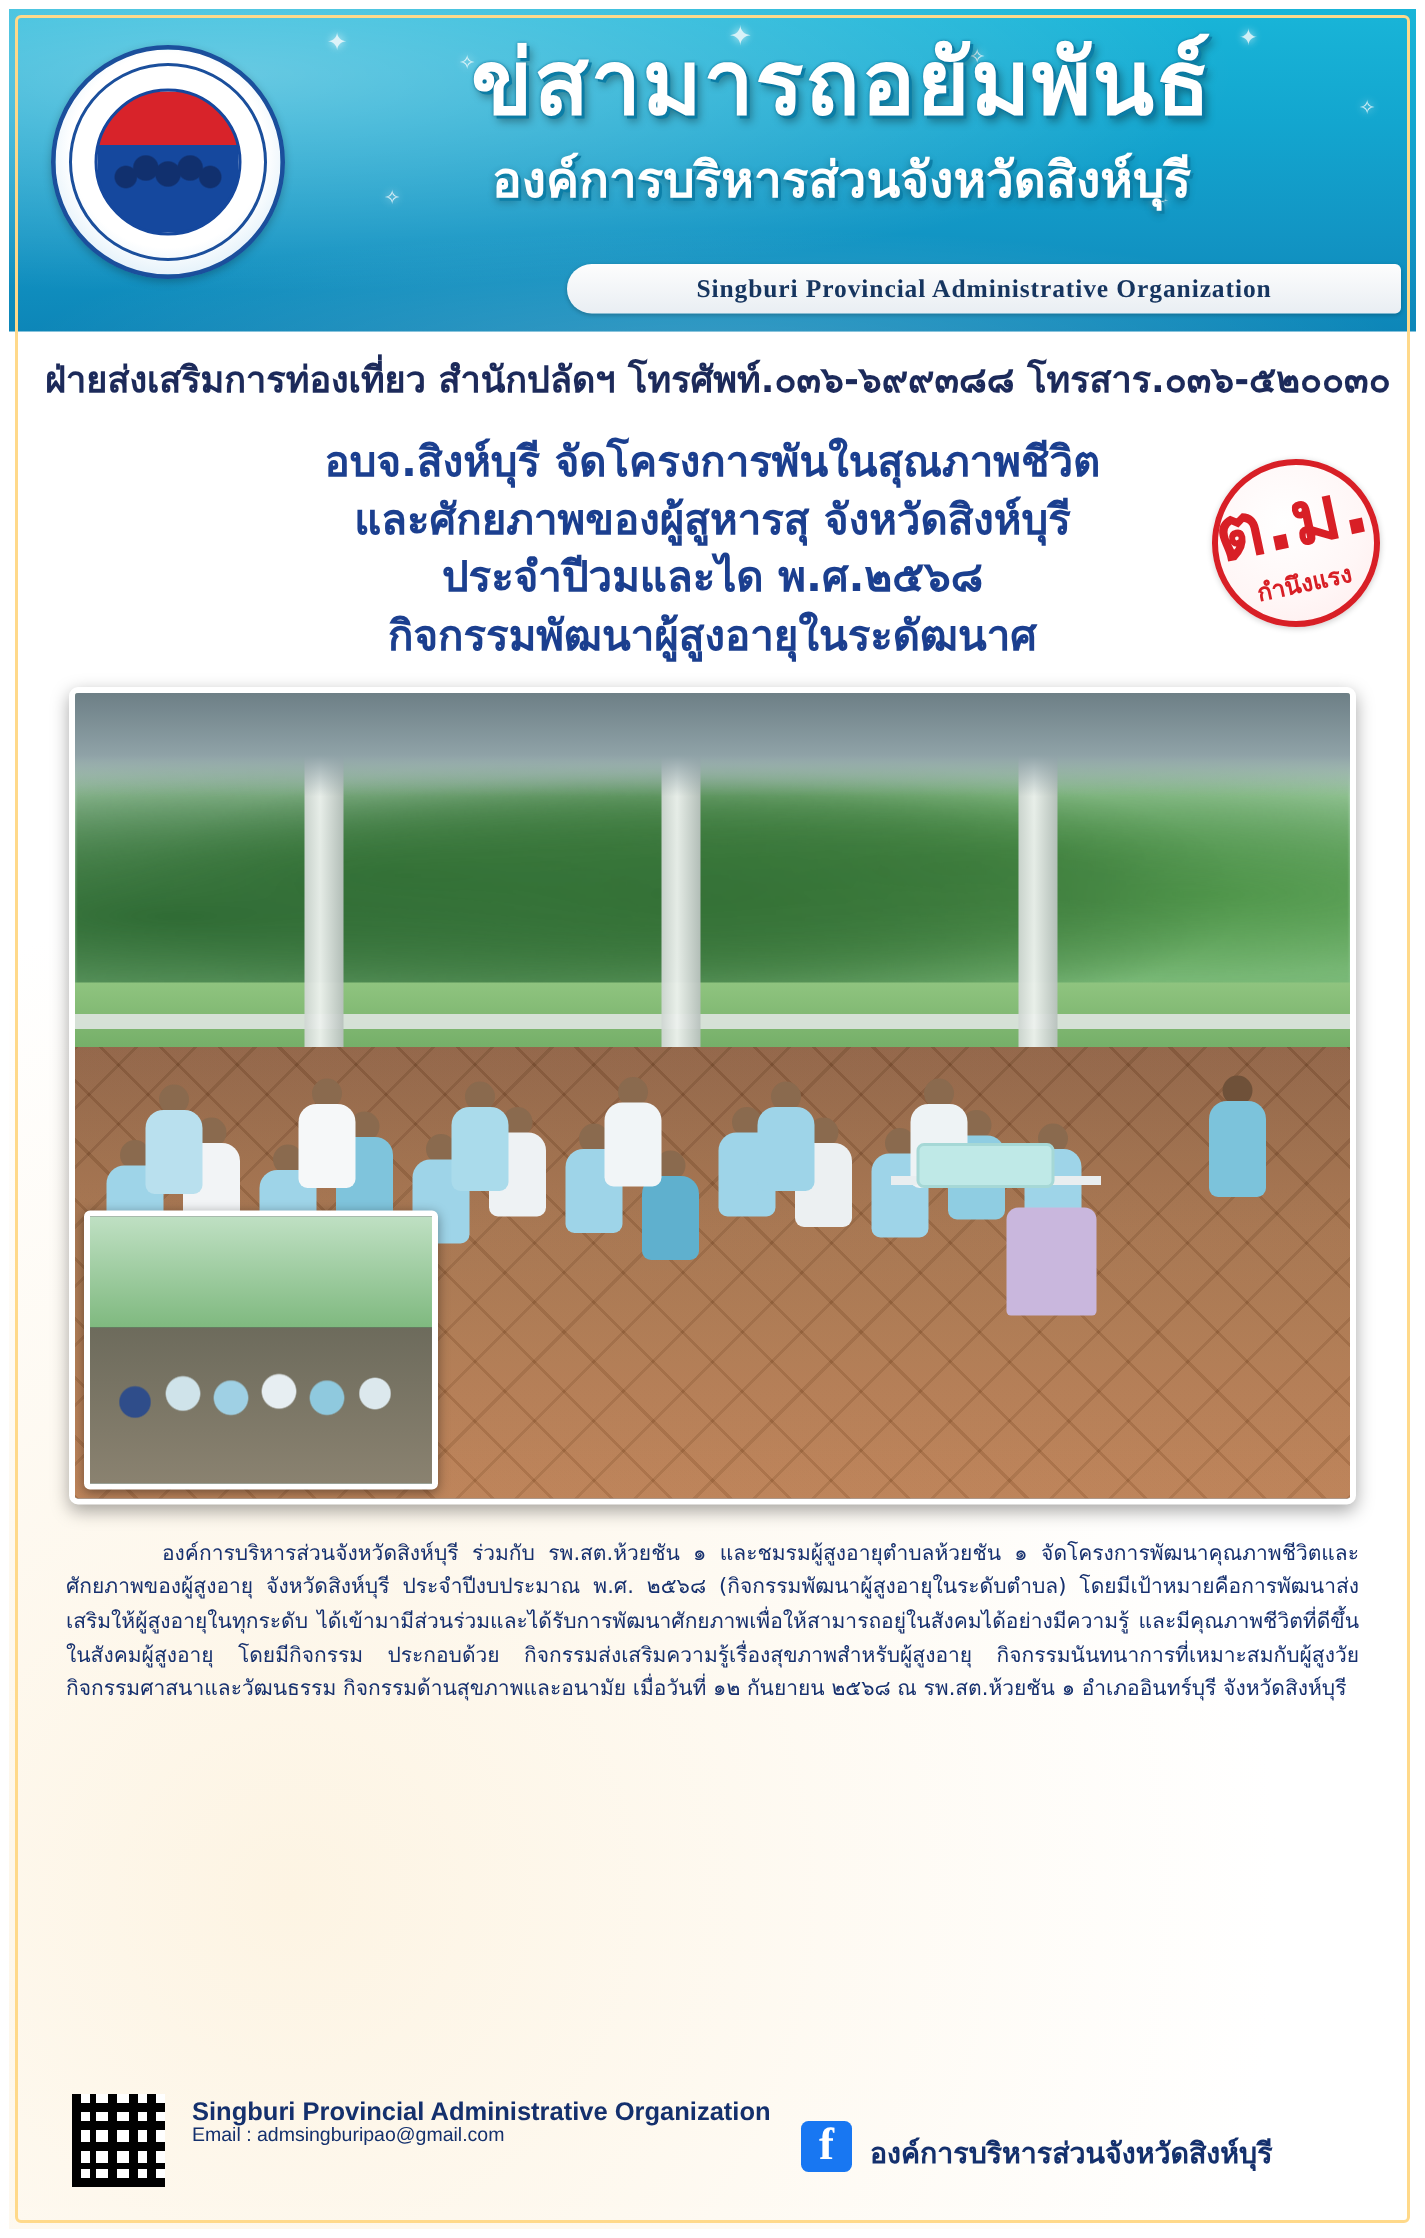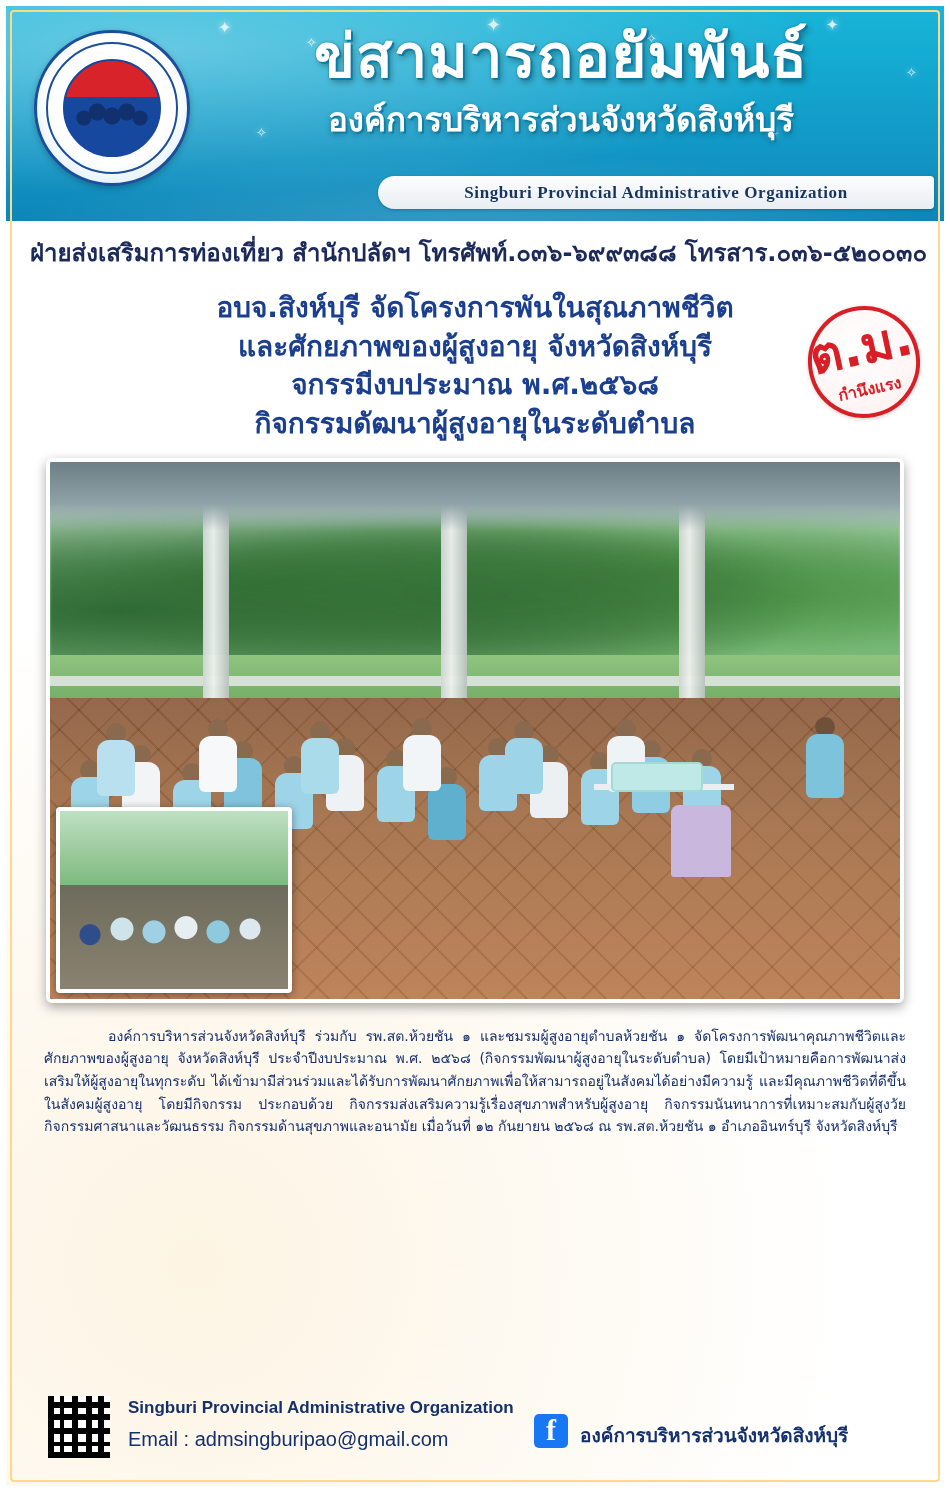--- a/index.html
+++ b/index.html
@@ -303,23 +303,23 @@
       linear-gradient(0deg,#000 0 6px, transparent 6px 12px, #000 12px 16px, transparent 16px 24px, #000 24px 30px, transparent 30px 38px, #000 38px 44px, transparent 44px 50px, #000 50px 56px, transparent 56px 62px);
     background-blend-mode: multiply;
     background-color:#fff;
   }
   .footer-org {
     position:absolute; left: 122px; top: 20px;
     font-family: "Liberation Sans", sans-serif;
     font-size: 17px; font-weight: bold; color:#14306d;
   }
   .footer-email {
-    position:absolute; left: 122px; top: 50px;
+    position:absolute; left: 122px; top: 37px;
     font-family: "Liberation Sans", sans-serif;
-    font-size: 20px; color:#14306d;
+    font-size: 13px; color:#14306d;
   }
   .fb-icon {
     position:absolute; left: 528px; top: 36px;
     width: 34px; height: 34px;
     background:#1877f2; border-radius:5px;
     color:#fff; font-family:"Liberation Serif", serif;
     font-size: 30px; font-weight:bold; line-height:32px; text-align:center;
   }
   .footer-fb-text {
     position:absolute; left: 574px; top: 42px;
@@ -357,23 +357,23 @@
 
     <div class="eng-bar">
       <span>Singburi Provincial Administrative Organization</span>
     </div>
   </div>
 
   <div class="contact-line">ฝ่ายส่งเสริมการท่องเที่ยว สำนักปลัดฯ โทรศัพท์.๐๓๖-๖๙๙๓๘๘ โทรสาร.๐๓๖-๕๒๐๐๓๐</div>
 
   <div class="headline">
     <div>อบจ.สิงห์บุรี  จัดโครงการพันในสุณภาพชีวิต</div>
-    <div>และศักยภาพของผู้สูงอายุ  จังหวัดสิงห์บุรี</div>
-    <div>จกรรมีงบประมาณ  พ.ศ.๒๕๖๘</div>
-    <div>กิจกรรมดัฒนาผู้สูงอายุในระดับตำบล</div>
+    <div>และศักยภาพของผู้สูหารสุ  จังหวัดสิงห์บุรี</div>
+    <div>ประจำปีวมและได  พ.ศ.๒๕๖๘</div>
+    <div>กิจกรรมพัฒนาผู้สูงอายุในระดัฒนาศ</div>
   </div>
 
   <div class="stamp">
     <div class="ring-outer"></div>
     <div class="glyph">ต.ม.</div>
     <div class="label">กำนึงแรง</div>
   </div>
 
   <div class="photo-wrap">
     <div class="photo-scene">

